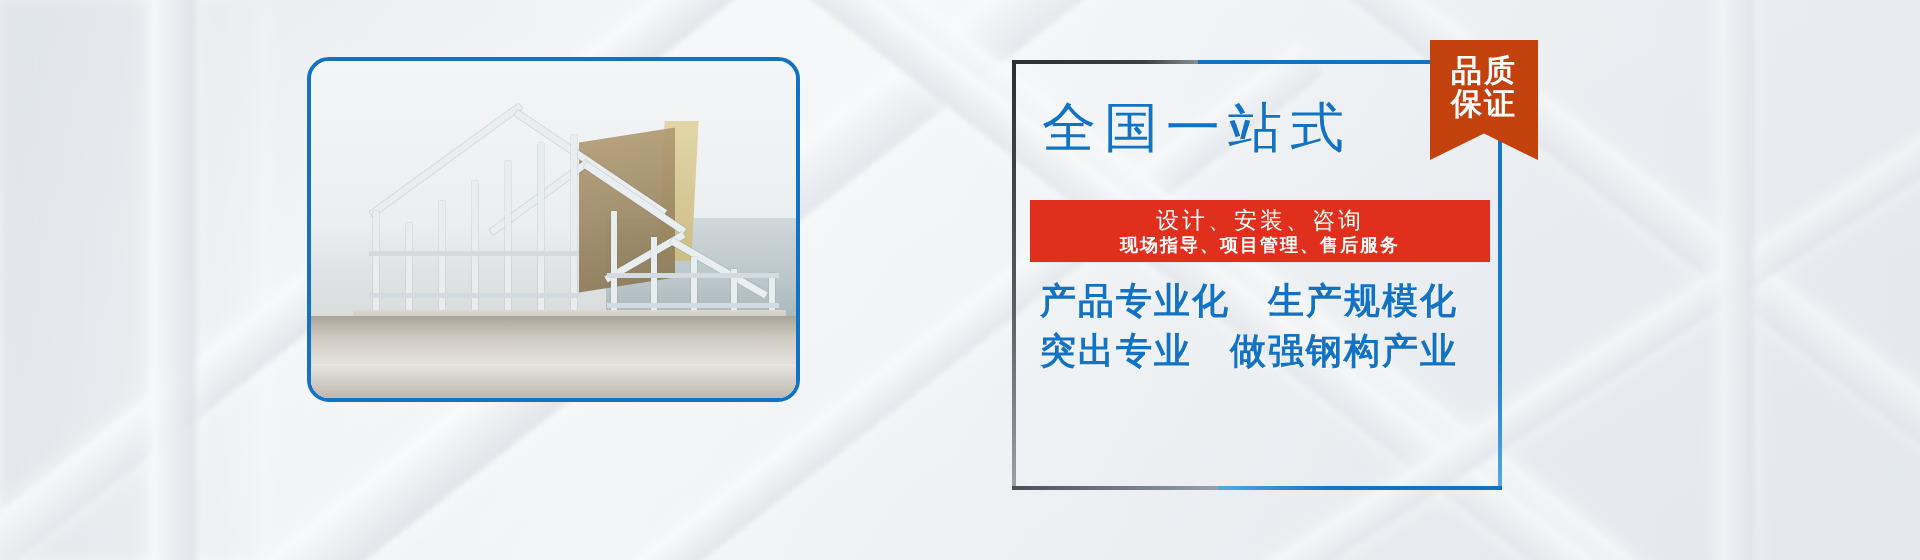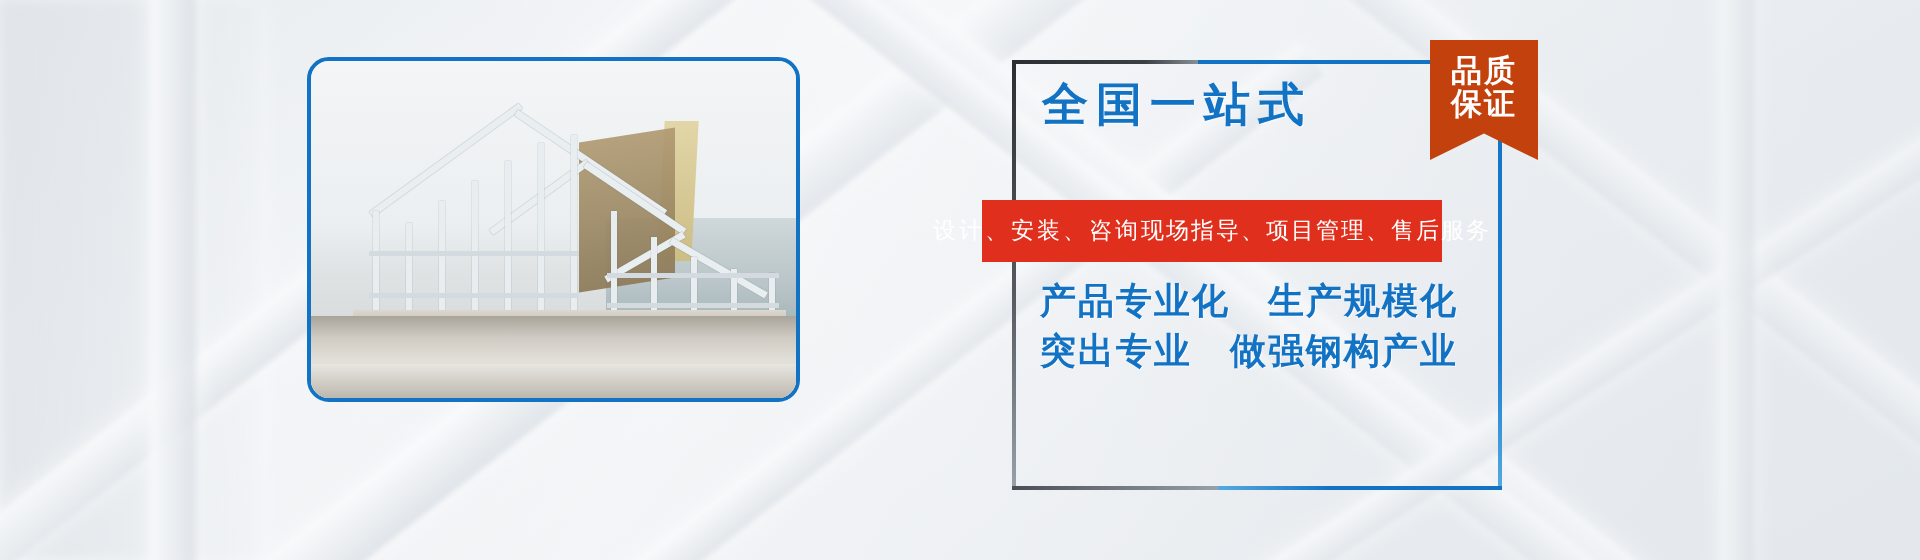--- a/index.html
+++ b/index.html
@@ -135,50 +135,50 @@
     line-height: 1.06;
     letter-spacing: 2px;
     font-size: 31px;
     font-weight: bold;
   }
   .ribbon span { display: block; }
 
   
   .headline {
     position: absolute;
-    left: 1042px; top: 74px;
-    font-size: 46px;
-    font-weight: bold;
+    left: 1042px; top: 92px;
+    font-size: 54px;
+    font-weight: normal;
     color: #1272c4;
     letter-spacing: 8px;
     white-space: nowrap;
     text-shadow: 1px 1px 0 rgba(255,255,255,.75);
   }
   .subline {
     position: absolute;
     left: 1043px; top: 150px;
     font-size: 37px;
     font-weight: bold;
     color: #1272c4;
     letter-spacing: 3px;
     white-space: nowrap;
     text-shadow: 1px 1px 0 rgba(255,255,255,.7);
   }
   .red-band {
     position: absolute;
-    left: 982px; top: 200px;
+    left: 1030px; top: 200px;
     width: 460px; height: 62px;
     background: #e0301d;
     color: #ffffff;
-    display: flex; flex-direction: row;
+    display: flex; flex-direction: column;
     align-items: center; justify-content: center;
     box-sizing: border-box;
   }
   .red-band .r1 { font-size: 23px; letter-spacing: 3px; line-height: 1.18; white-space: nowrap; }
-  .red-band .r2 { font-size: 23px; letter-spacing: 2px; line-height: 1.18; font-weight: normal; white-space: nowrap; text-align: right; }
+  .red-band .r2 { font-size: 18px; letter-spacing: 2px; line-height: 1.18; font-weight: bold; white-space: nowrap; text-align: right; }
 
   .slogan {
     position: absolute;
     left: 1040px;
     font-size: 36px;
     font-weight: bold;
     color: #1272c4;
     letter-spacing: 2px;
     white-space: nowrap;
     text-shadow: 1px 1px 0 rgba(255,255,255,.7);

